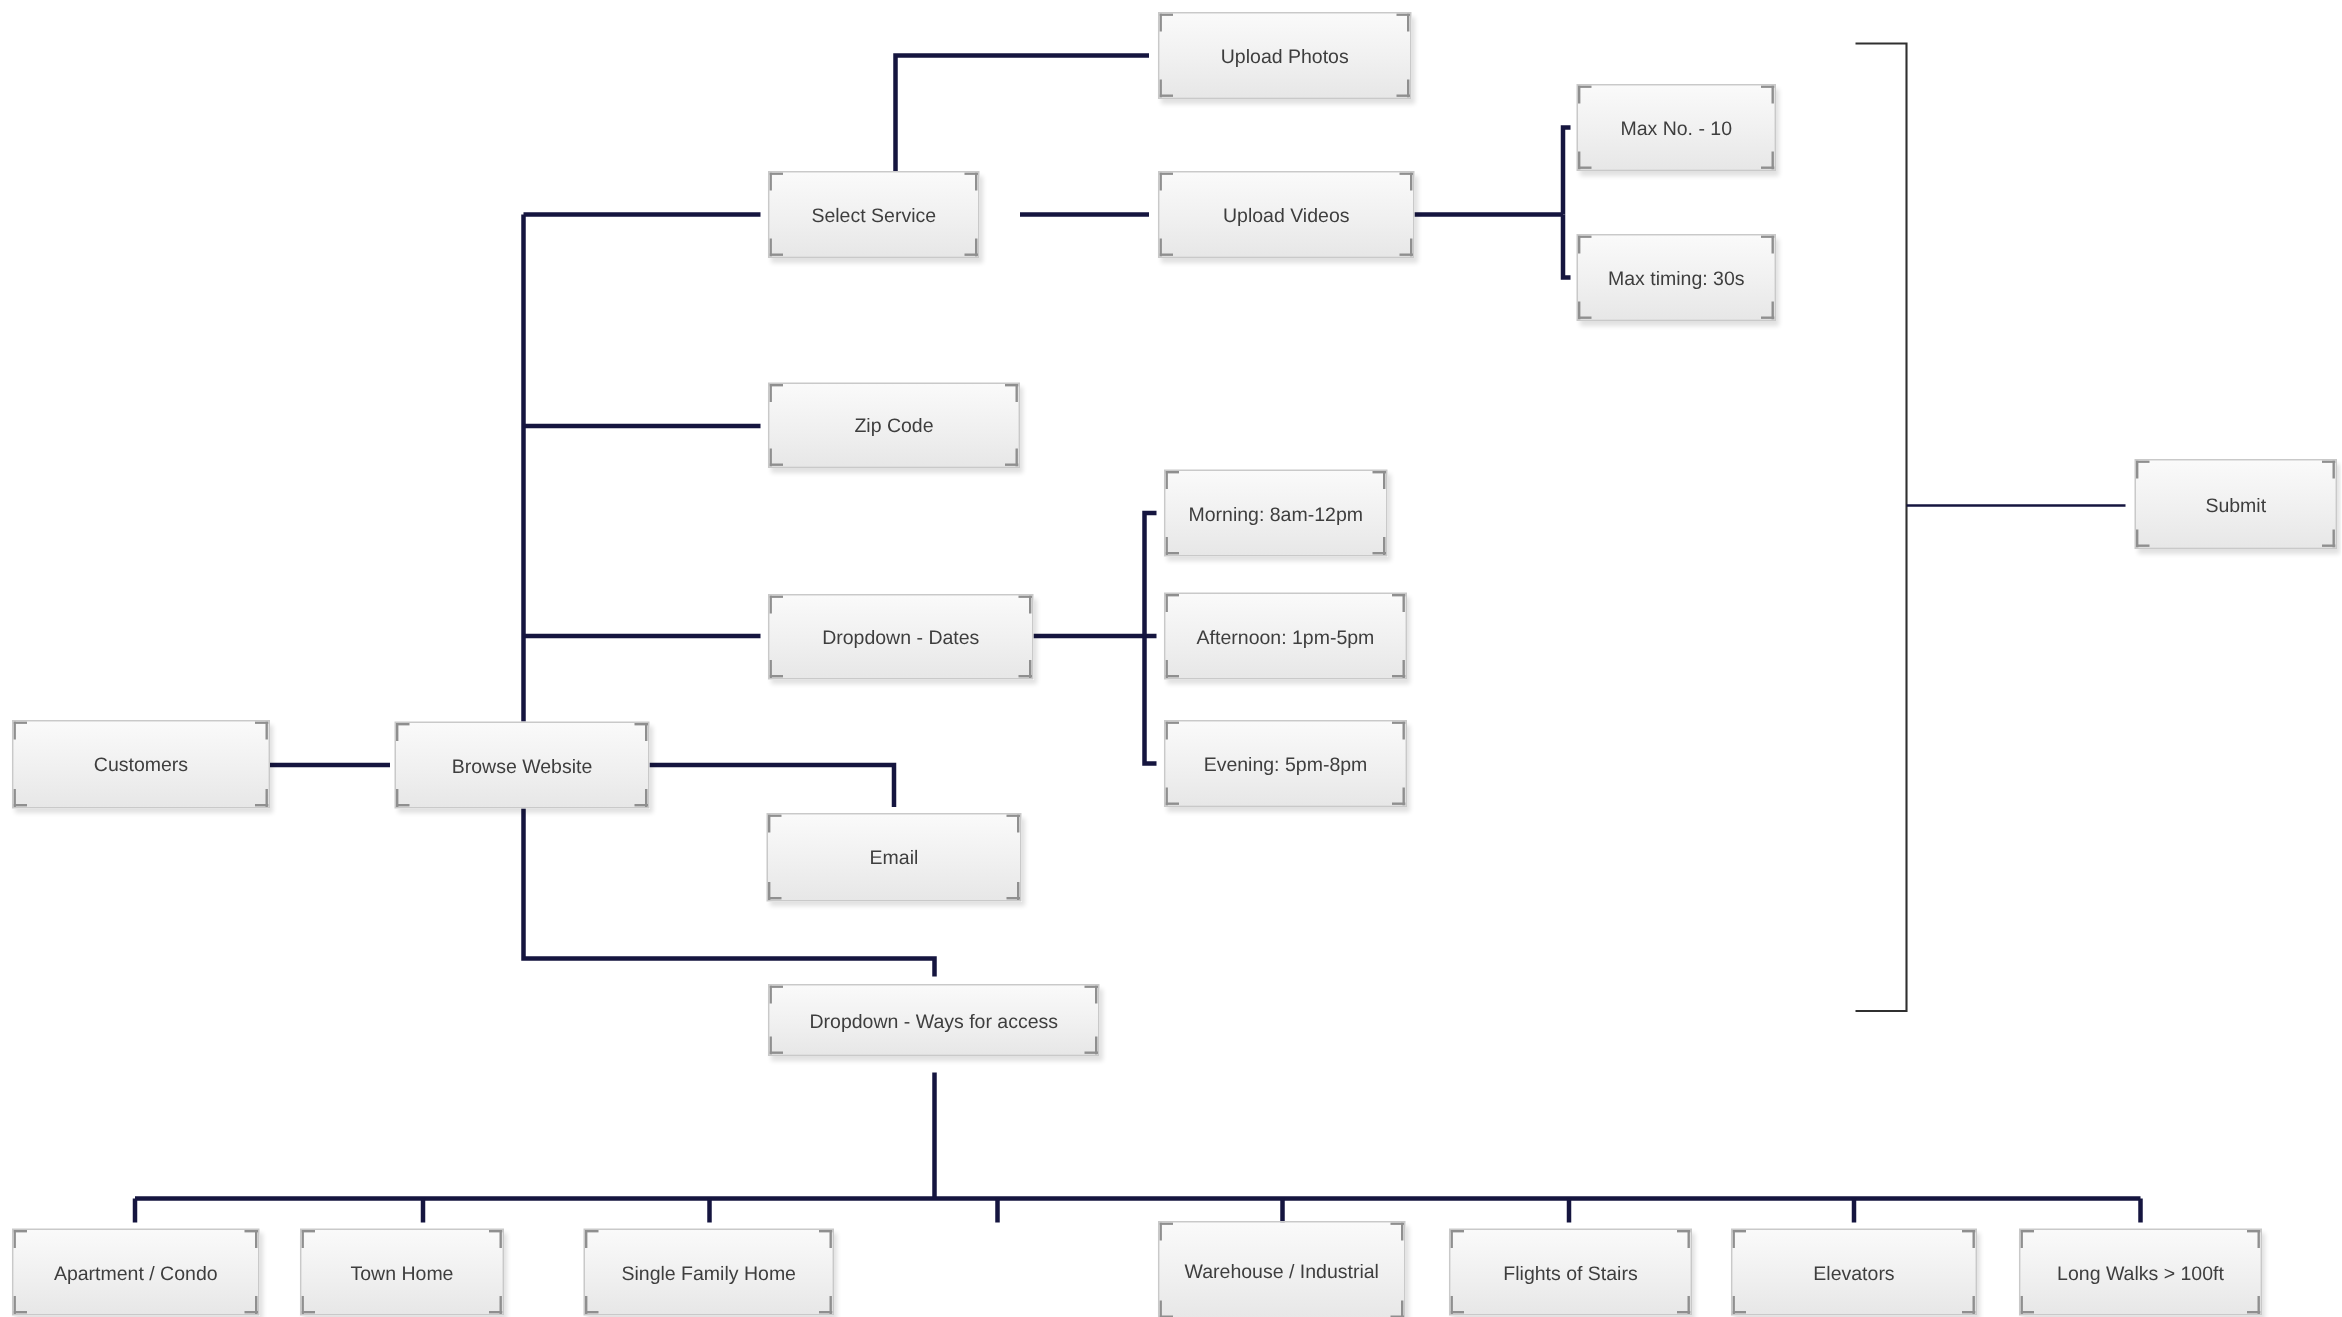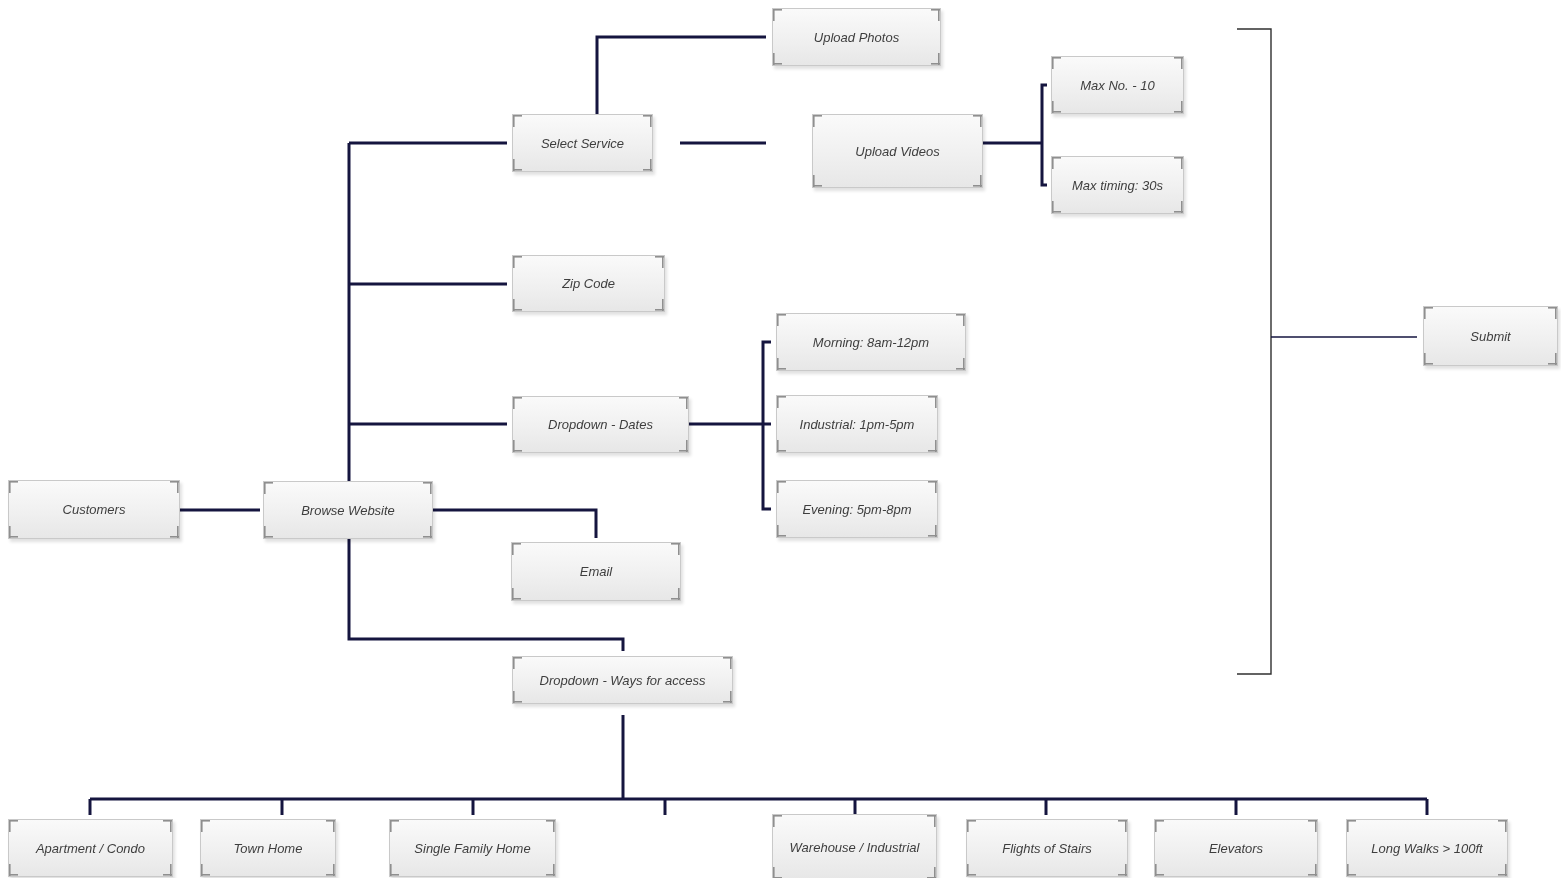--- a/index.html
+++ b/index.html
@@ -22,21 +22,21 @@
       linear-gradient(#8f8f8f,#8f8f8f),
       linear-gradient(#8f8f8f,#8f8f8f),
       linear-gradient(#8f8f8f,#8f8f8f),
       linear-gradient(180deg,#fafafa 0%,#f0f0f0 55%,#e7e7e7 100%);
     background-repeat:no-repeat;
     background-position:left top,left top,right top,right top,left bottom,left bottom,right bottom,right bottom,0 0;
     background-size:9px 1.6px,1.6px 12px,9px 1.6px,1.6px 12px,9px 1.6px,1.6px 12px,9px 1.6px,1.6px 12px,100% 100%;
     box-shadow:2px 3px 3px rgba(0,0,0,0.12);
     display:flex;align-items:center;justify-content:center;
   }
-  .lbl{font-size:13px;color:#3e3e3e;white-space:nowrap;font-style:italic;}
+  .lbl{font-size:13px;color:#3e3e3e;white-space:nowrap;}
 </style>
 </head>
 <body>
 
 <div class="canvas">
 
   <svg class="edges" width="1561" height="878">
     <defs>
       <marker id="ah" markerUnits="userSpaceOnUse" markerWidth="15" markerHeight="13" refX="13" refY="6" orient="auto">
         <path d="M0,0 L14,6 L0,12 L3,6 Z" fill="#15153f"></path>
@@ -80,40 +80,40 @@
     </div>
   <div class="node" style="left:263px;top:481px;width:170px;height:58px">
       <span class="lbl">Browse Website</span>
     </div>
   <div class="node" style="left:512px;top:114px;width:141px;height:58px">
       <span class="lbl">Select Service</span>
     </div>
   <div class="node" style="left:772px;top:8px;width:169px;height:58px">
       <span class="lbl">Upload Photos</span>
     </div>
-  <div class="node" style="left:812px;top:114px;width:171px;height:74px">
+  <div class="node" style="left:772px;top:114px;width:171px;height:58px">
       <span class="lbl">Upload Videos</span>
     </div>
   <div class="node" style="left:1051px;top:56px;width:133px;height:58px">
       <span class="lbl">Max No. - 10</span>
     </div>
   <div class="node" style="left:1051px;top:156px;width:133px;height:58px">
       <span class="lbl">Max timing: 30s</span>
     </div>
-  <div class="node" style="left:512px;top:255px;width:153px;height:57px">
+  <div class="node" style="left:512px;top:255px;width:168px;height:57px">
       <span class="lbl">Zip Code</span>
     </div>
   <div class="node" style="left:512px;top:396px;width:177px;height:57px">
       <span class="lbl">Dropdown - Dates</span>
     </div>
-  <div class="node" style="left:776px;top:313px;width:190px;height:58px">
+  <div class="node" style="left:776px;top:313px;width:149px;height:58px">
       <span class="lbl">Morning: 8am-12pm</span>
     </div>
   <div class="node" style="left:776px;top:395px;width:162px;height:58px">
-      <span class="lbl">Industrial: 1pm-5pm</span>
+      <span class="lbl">Afternoon: 1pm-5pm</span>
     </div>
   <div class="node" style="left:776px;top:480px;width:162px;height:58px">
       <span class="lbl">Evening: 5pm-8pm</span>
     </div>
   <div class="node" style="left:511px;top:542px;width:170px;height:59px">
       <span class="lbl">Email</span>
     </div>
   <div class="node" style="left:512px;top:656px;width:221px;height:48px">
       <span class="lbl">Dropdown - Ways for access</span>
     </div>

